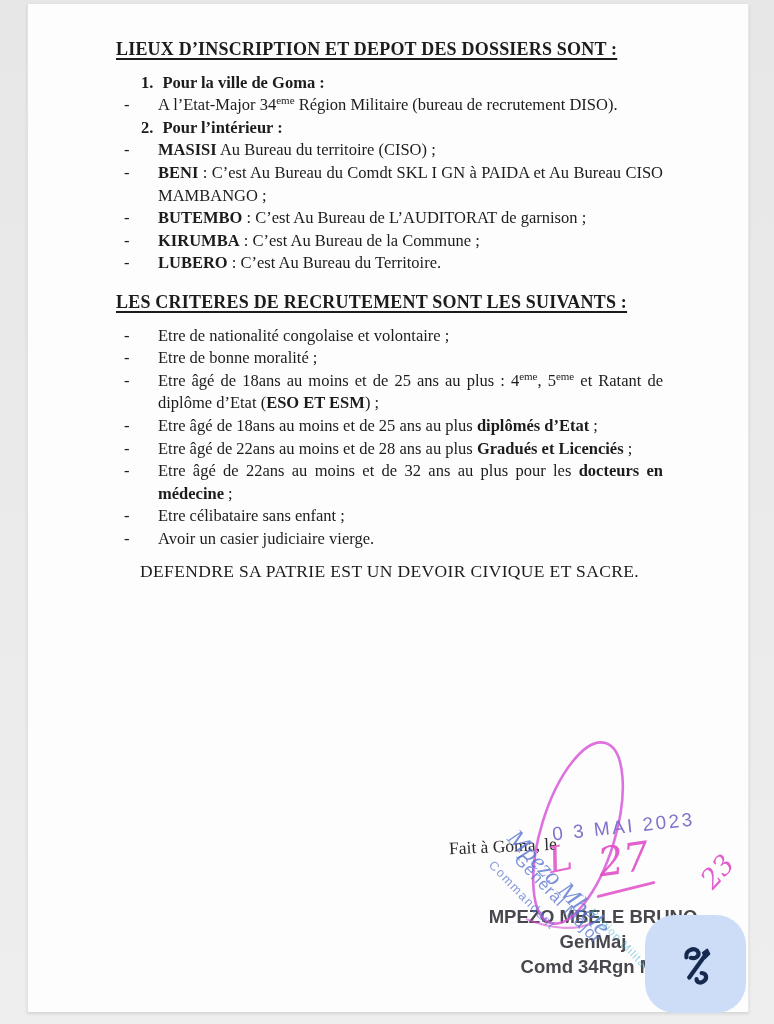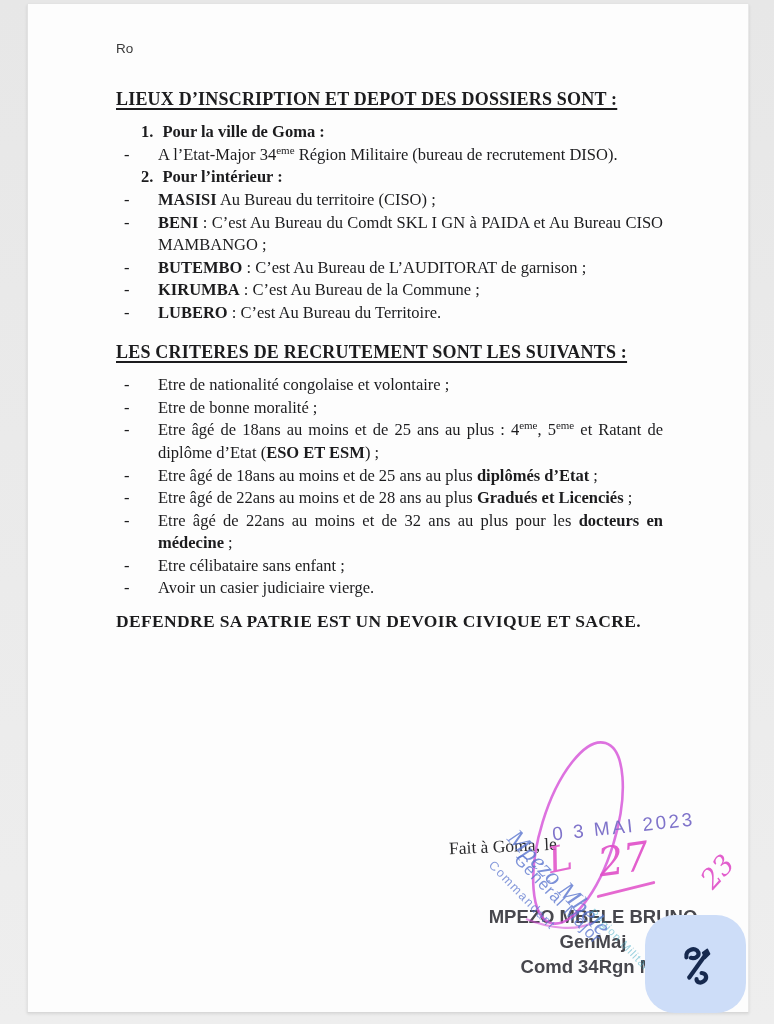--- a/index.html
+++ b/index.html
@@ -36,21 +36,21 @@
     position:relative;padding-left:42px;text-align:justify;text-align-last:left;
   }
   .dlist .ditem::before{
     content:"-";position:absolute;left:8px;top:0;font-weight:normal;
   }
   .b{font-weight:bold;}
   sup{font-size:11px;line-height:0;vertical-align:super;letter-spacing:0;}
   .crit-gap{margin-top:0;}
   .nb-par{margin-top:13px;text-align:justify;text-align-last:left;}
   .motto{
-    margin-top:10px;font-weight:bold;font-size:17.5px;letter-spacing:.35px;white-space:nowrap;
+    margin-top:10px;font-weight:normal;font-size:17.5px;letter-spacing:.35px;white-space:nowrap;text-align:center;
   }
   
   .fait-line{
     position:absolute;left:421px;top:832px;font-size:17.5px;color:#2a2a2c;
     transform:rotate(-2.5deg);
   }
   .sig-block{
     position:absolute;left:449px;top:900px;width:232px;text-align:center;
     font-family:"Liberation Sans", sans-serif;font-weight:bold;
     font-size:18.5px;line-height:25px;color:#47474d;
@@ -108,21 +108,20 @@
     display:flex;align-items:center;justify-content:center;padding:0;
   }
 </style>
 </head>
 <body>
 
 <div class="photo">
   <div class="page">
 
     <div class="content">
-      <div class="corner-note">Ro</div>
 
       <div class="h-underline">LIEUX D’INSCRIPTION ET DEPOT DES DOSSIERS SONT :</div>
 
       <div class="num-item">
         <span>1.</span>
         <span>Pour la ville de Goma :</span>
       </div>
       <div class="dlist">
           <div class="ditem"><span>A l’Etat-Major 34</span><sup>eme</sup><span> Région Militaire (bureau de recrutement DISO).</span></div>
         </div>

